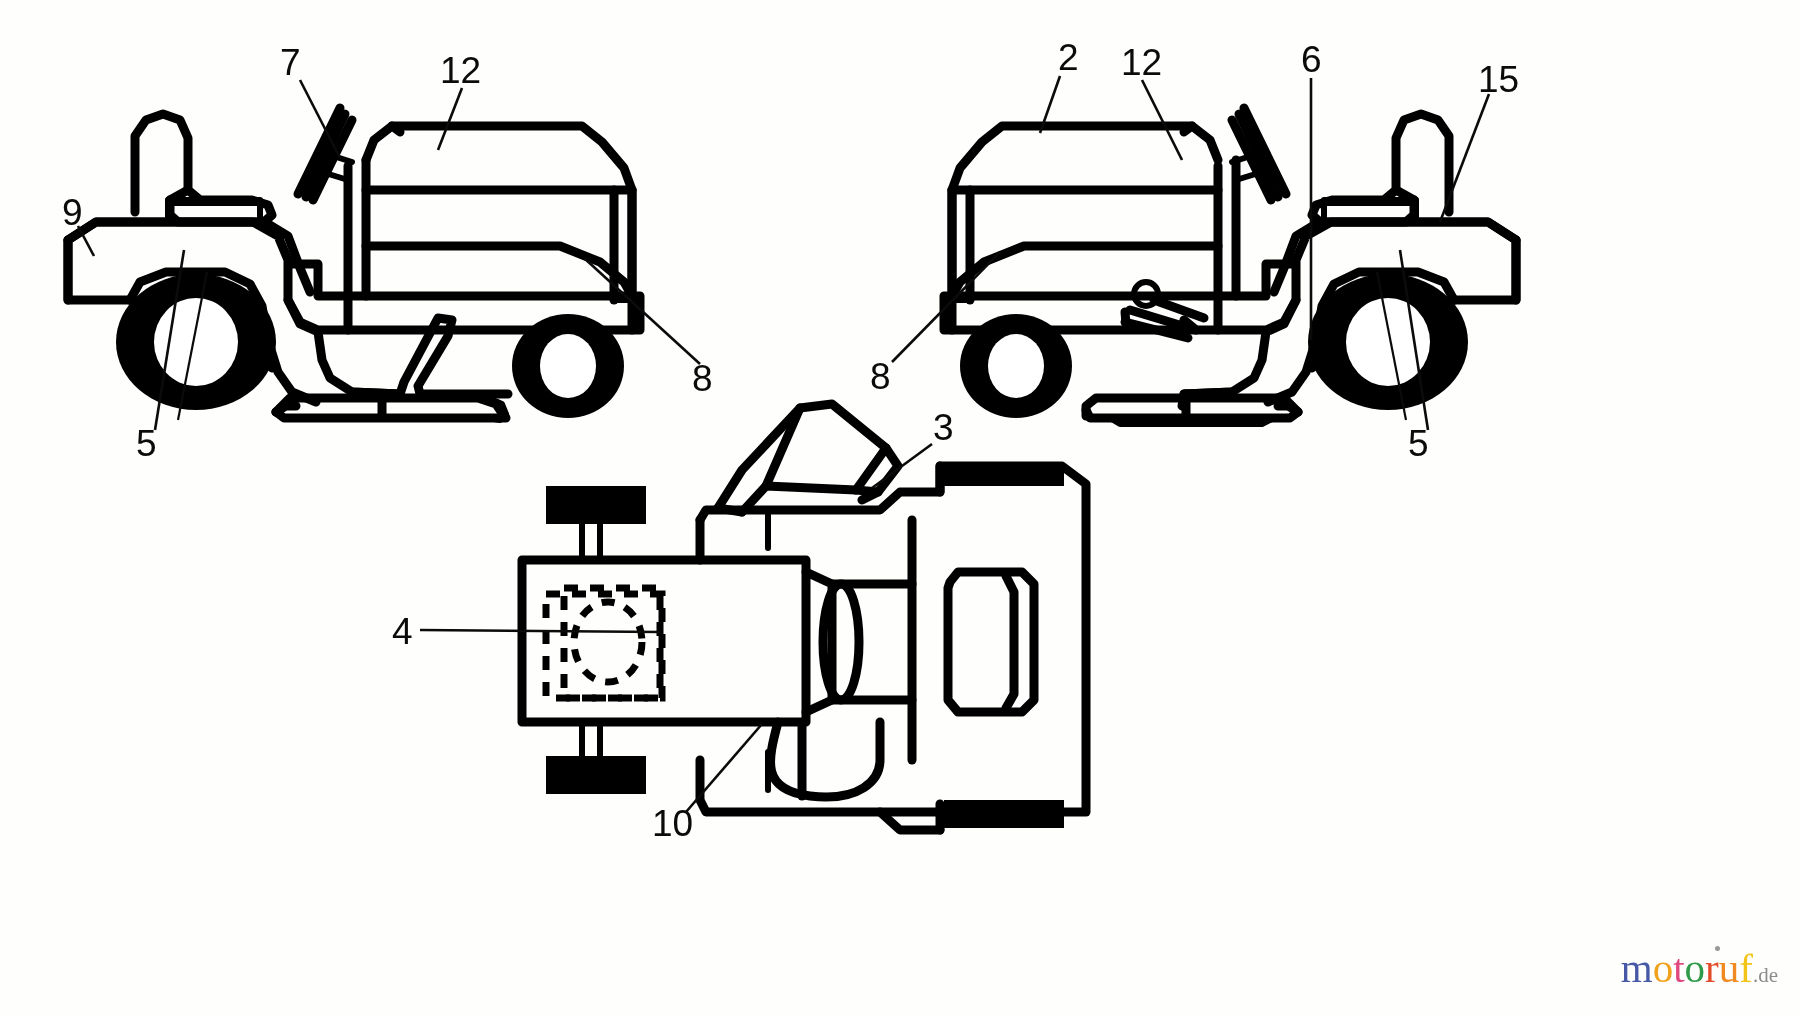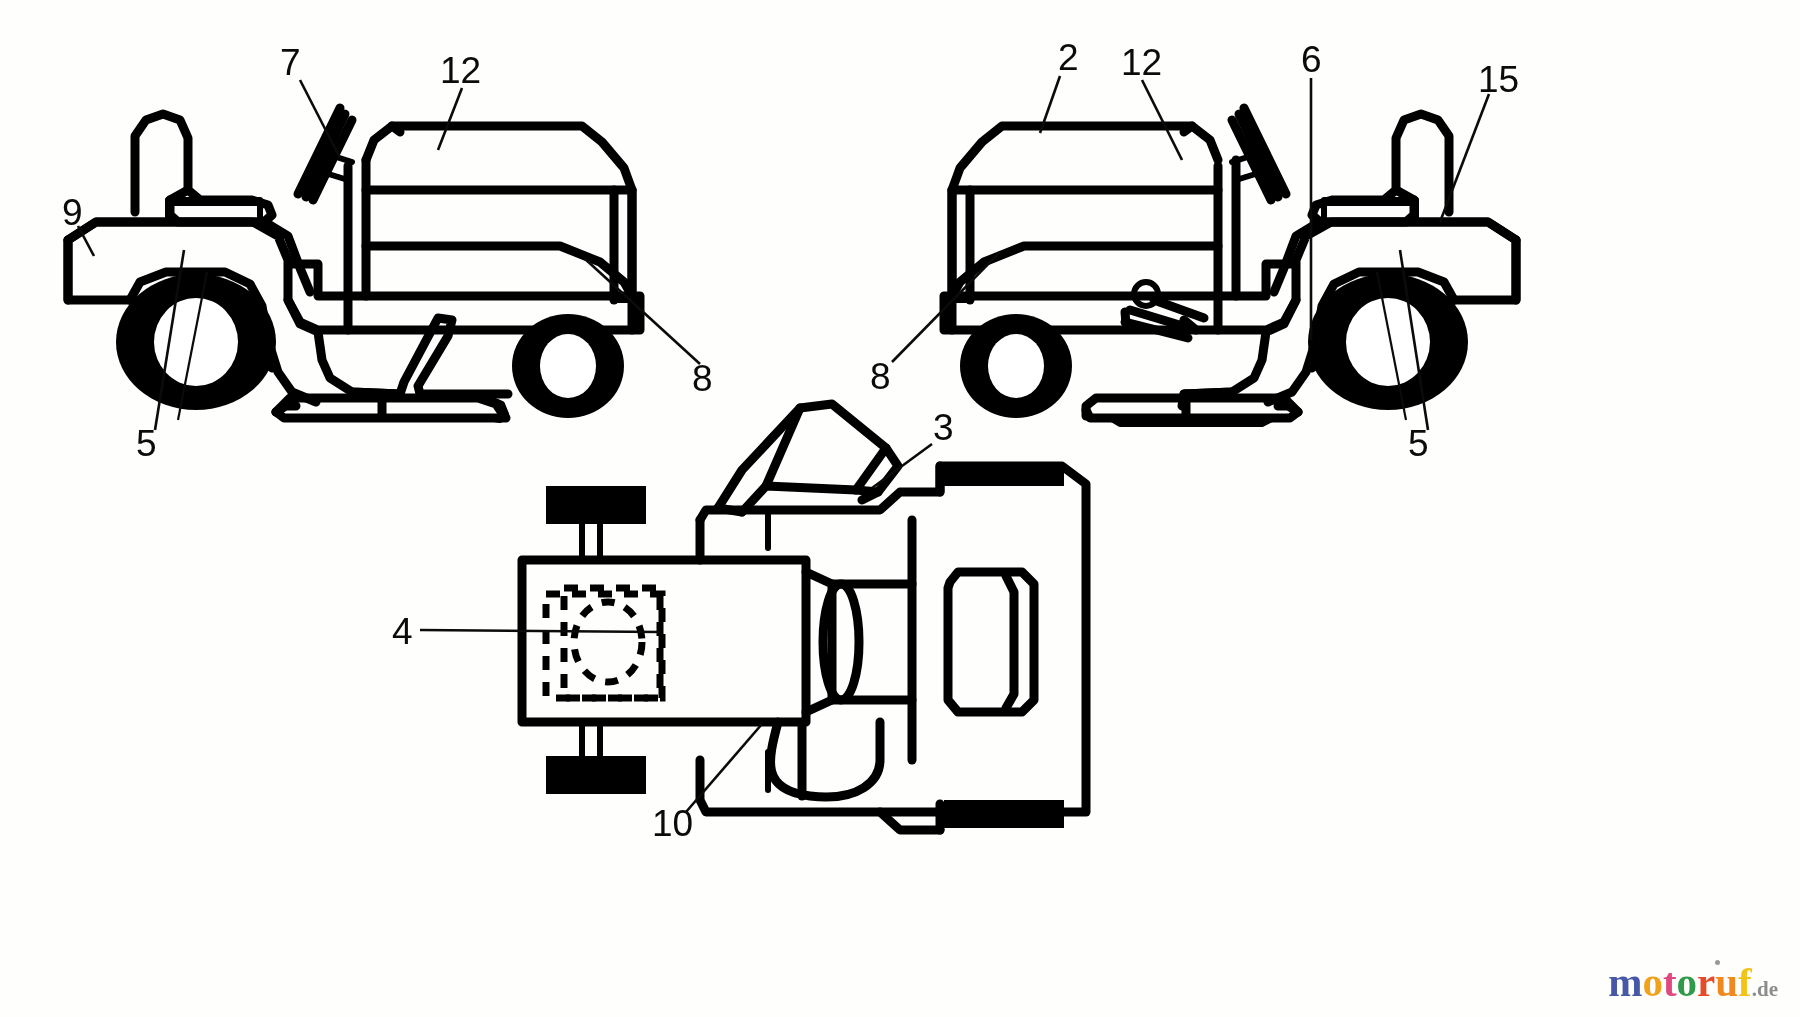--- a/index.html
+++ b/index.html
@@ -66,28 +66,27 @@
   }
   .dashcirc {
     fill: none;
     stroke: #000000;
     stroke-width: 7;
     stroke-dasharray: 13 11;
   }
   #watermark {
     position: absolute;
     right: 22px;
-    bottom: 14px;
+    bottom: 28px;
     font-family: "Liberation Serif", serif;
     font-size: 41px;
     letter-spacing: 0px;
     line-height: 1;
     white-space: nowrap;
     user-select: none;
-    font-weight: bold;
   }
   #watermark .wm-l { display: inline; }
   #watermark .wm-suffix {
     font-size: 21px;
     color: #8c8c8c;
   }
   #watermark .wm-dot {
     position: absolute;
     right: 58px;
     top: -2px;

